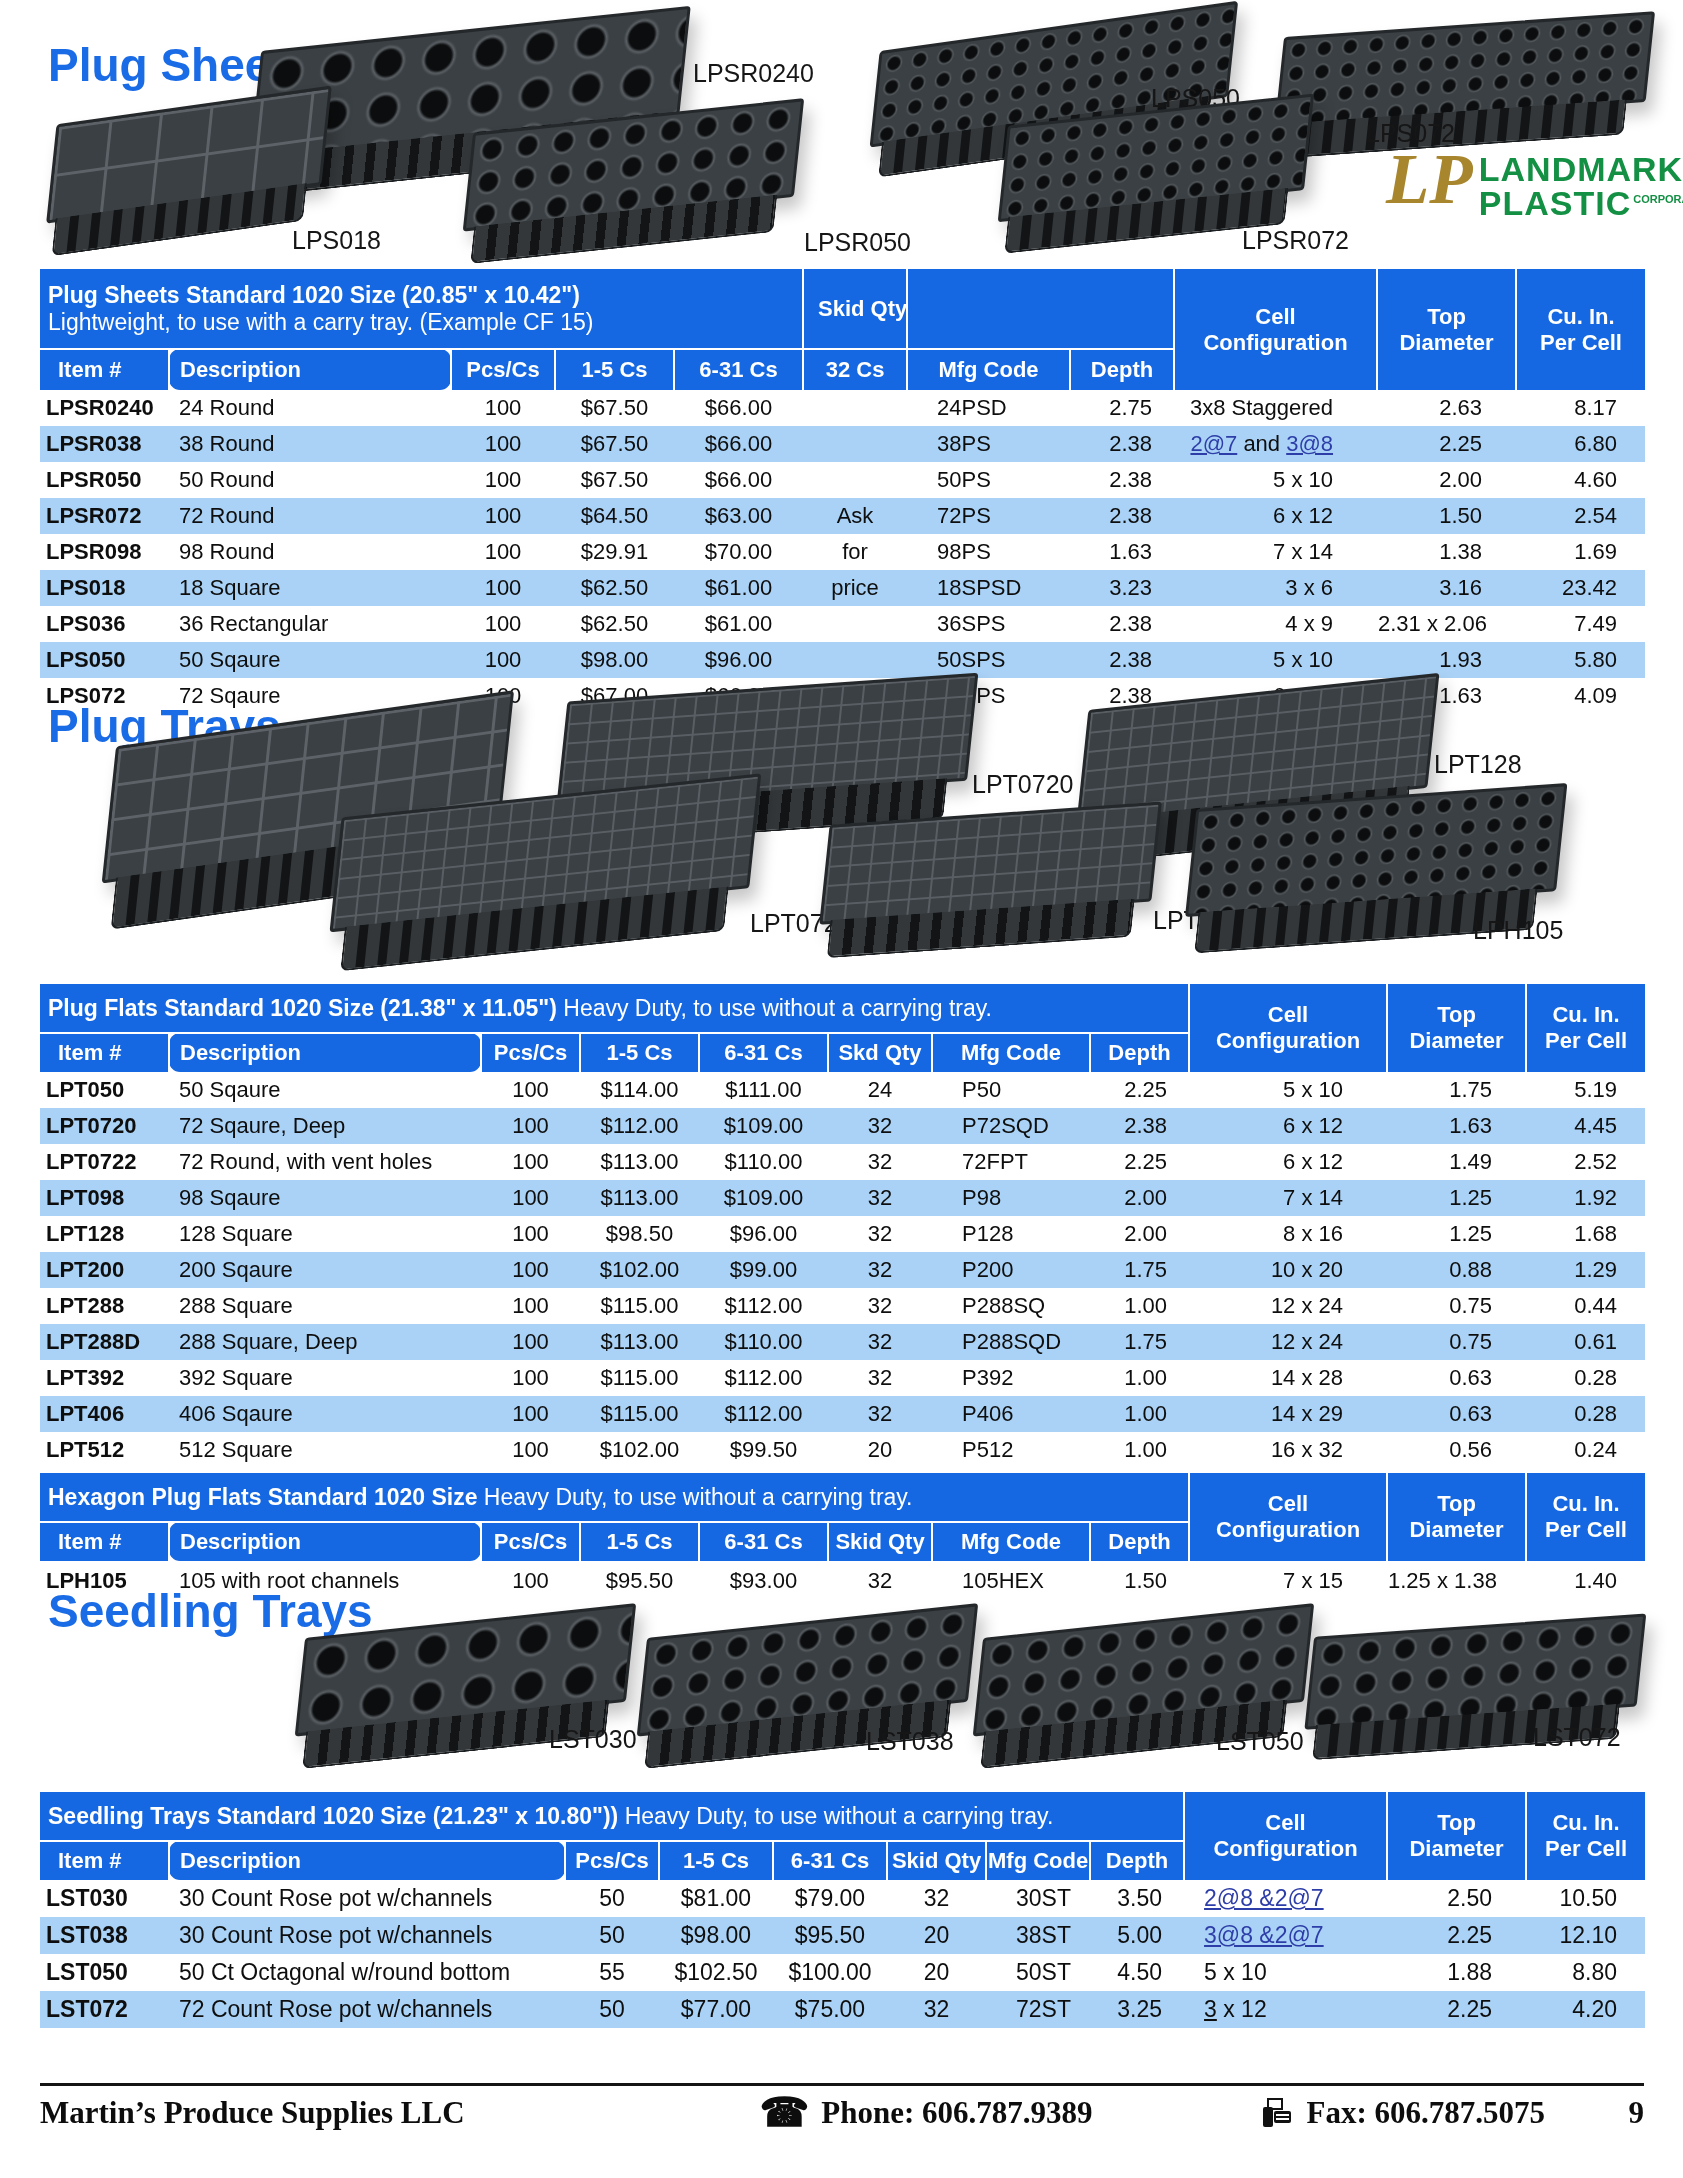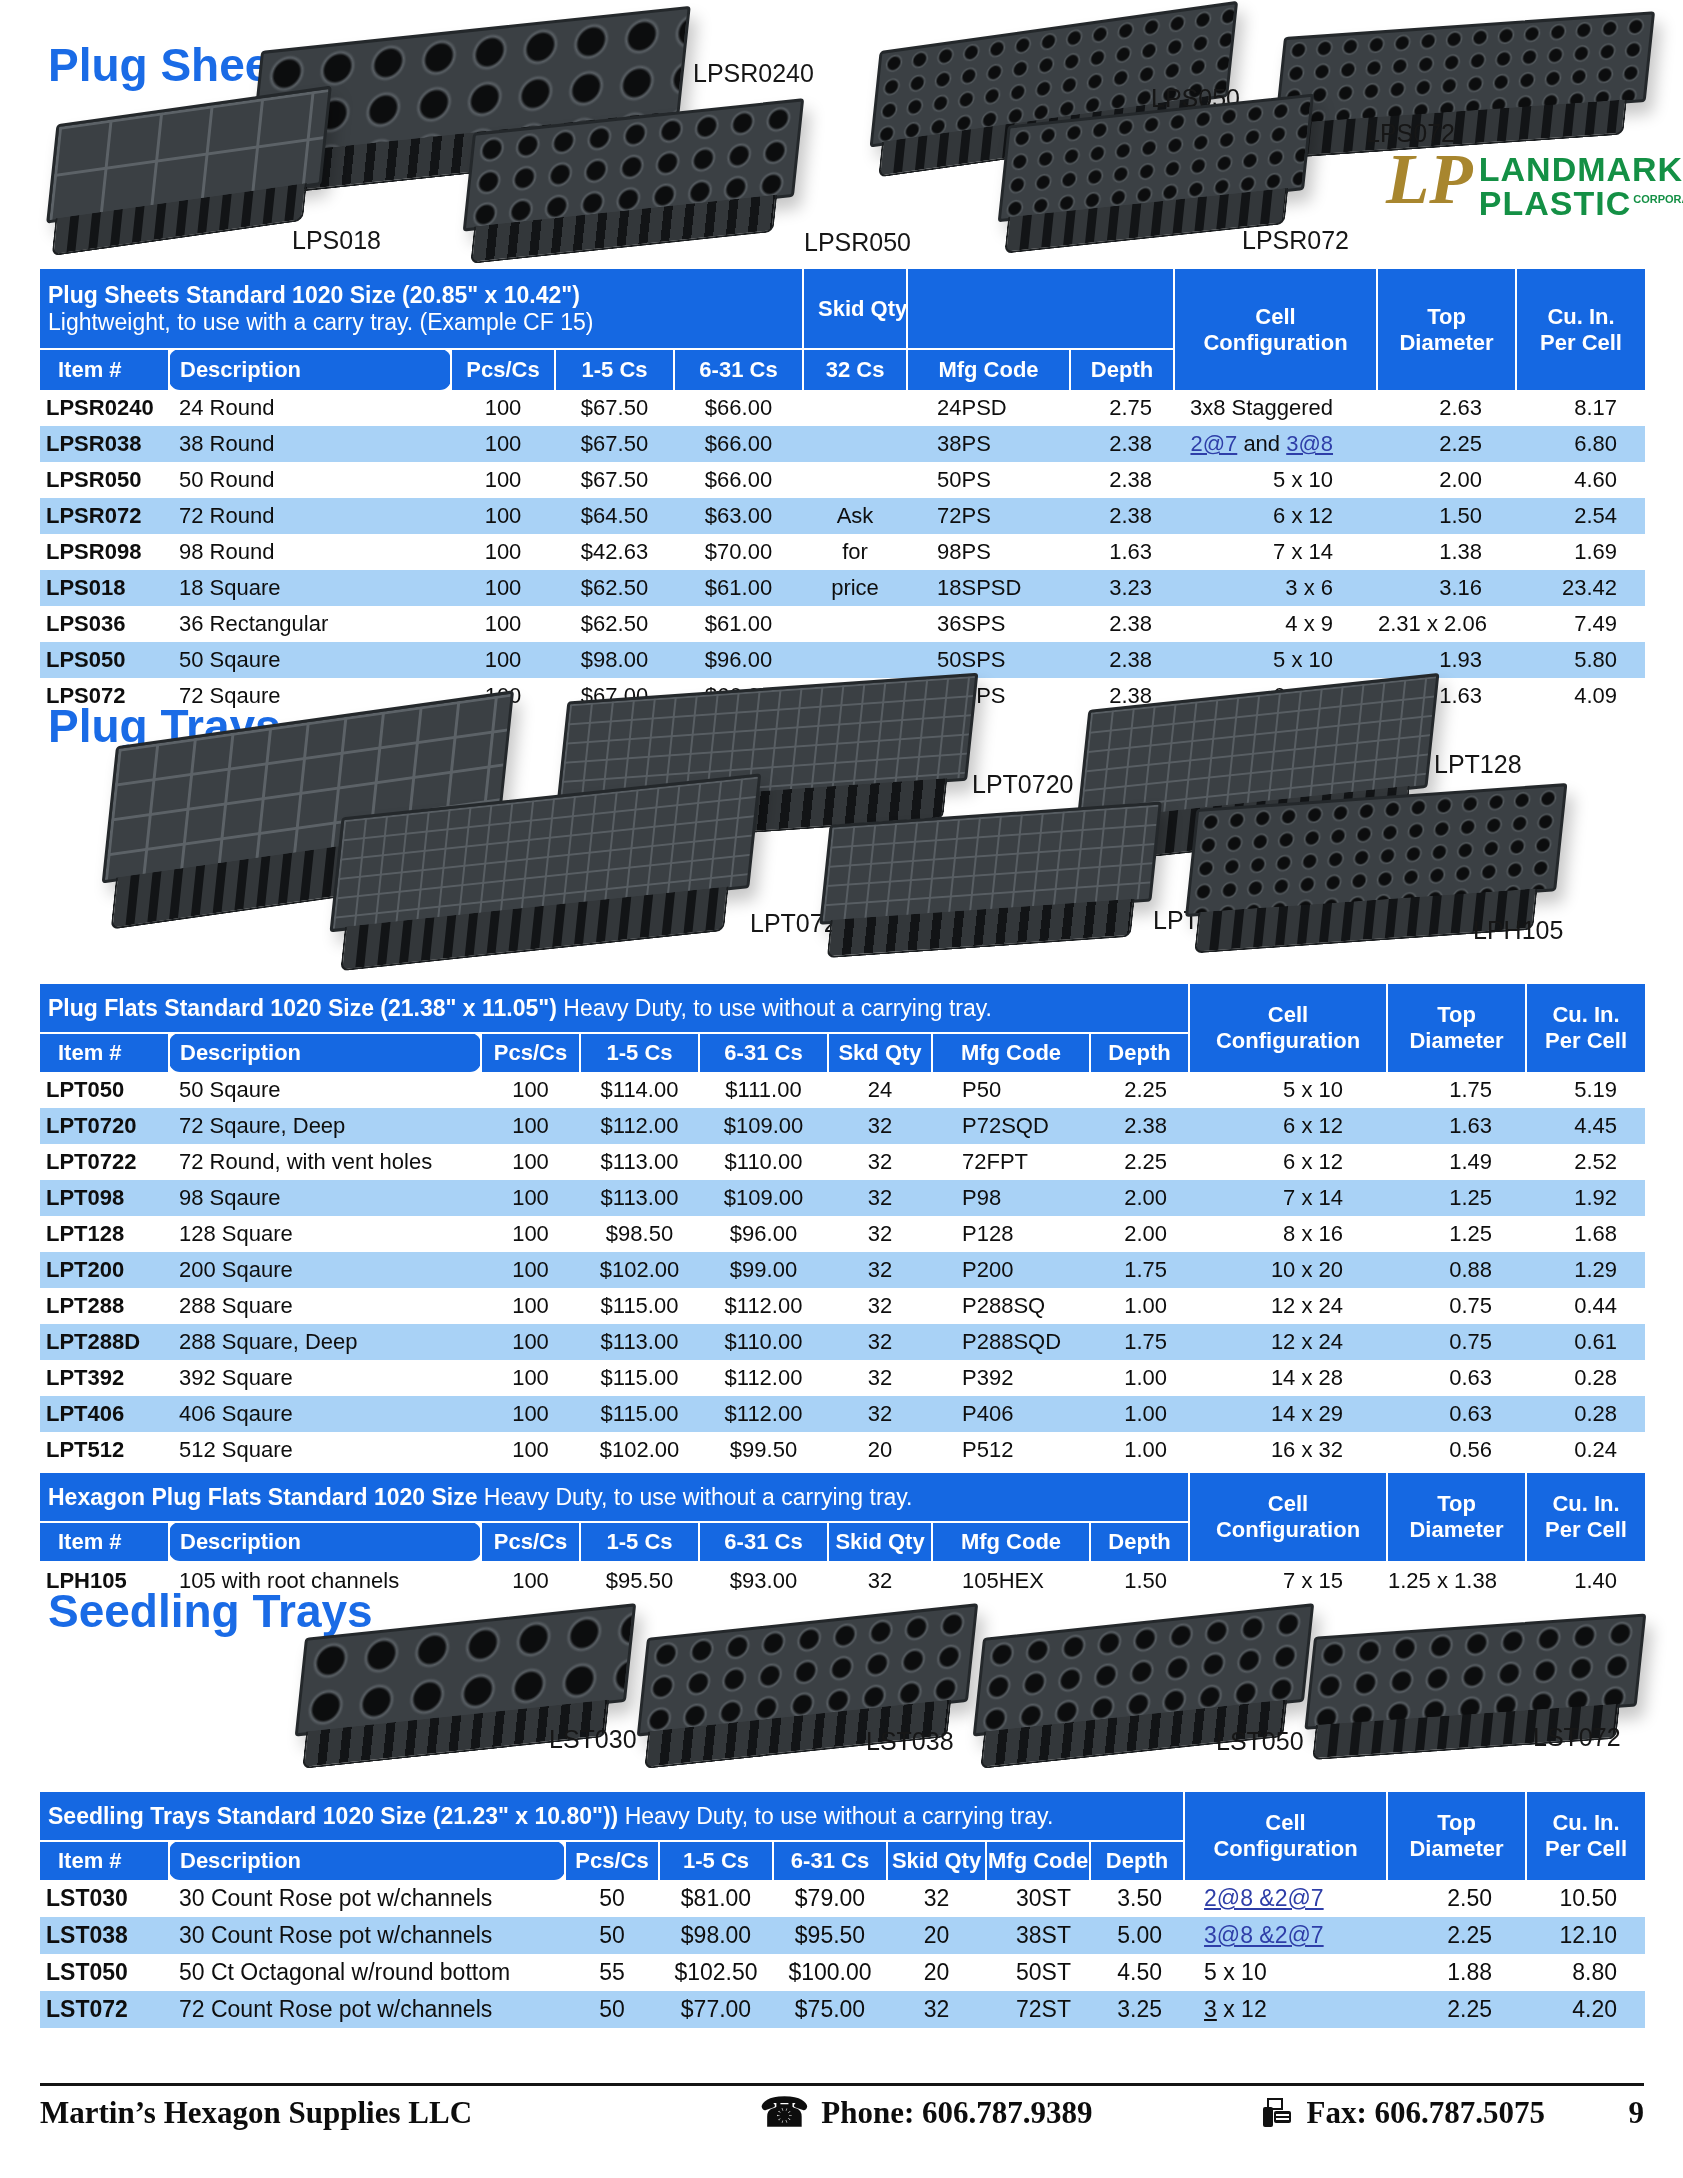--- a/index.html
+++ b/index.html
@@ -226,21 +226,21 @@
             <td class="d-mfg">72PS</td>
             <td class="d-depth">2.38</td>
             <td class="d-cfg"><span>6 x 12</span></td>
             <td class="d-top">1.50</td>
             <td class="d-cu">2.54</td>
           </tr>
           <tr>
             <td class="d-item">LPSR098</td>
             <td class="d-desc">98 Round</td>
             <td class="d-pcs">100</td>
-            <td class="d-p1">$42.63</td>
+            <td class="d-p1">$29.91</td>
             <td class="d-p2">$70.00</td>
             <td class="d-skid">for</td>
             <td class="d-mfg">98PS</td>
             <td class="d-depth">1.63</td>
             <td class="d-cfg"><span>7 x 14</span></td>
             <td class="d-top">1.38</td>
             <td class="d-cu">1.69</td>
           </tr>
           <tr>
             <td class="d-item">LPS018</td>
@@ -679,21 +679,21 @@
             <td class="d-cfg cfg-left"><span class="cfg-u">3</span><span> x 12</span></td>
             <td class="d-top">2.25</td>
             <td class="d-cu">4.20</td>
           </tr>
         </tbody>
       </table>
     </div>
 
   <div class="footer-rule"></div>
   <div class="footer">
-    <span class="f-company">Martin’s Hexagon Supplies LLC</span>
+    <span class="f-company">Martin’s Produce Supplies LLC</span>
     <span class="grp f-phone">
       <span class="phone-glyph">☎</span>
       <span>Phone: 606.787.9389</span>
     </span>
     <span class="grp f-fax">
       <svg width="34" height="30" viewBox="0 0 34 30">
         <rect x="8" y="1" width="14" height="10" fill="#fff" stroke="#111" stroke-width="2"></rect>
         <rect x="3" y="9" width="10" height="20" rx="2" fill="#111"></rect>
         <rect x="14" y="13" width="17" height="12" rx="2" fill="#111"></rect>
         <rect x="16" y="16" width="13" height="2" fill="#fff"></rect>

